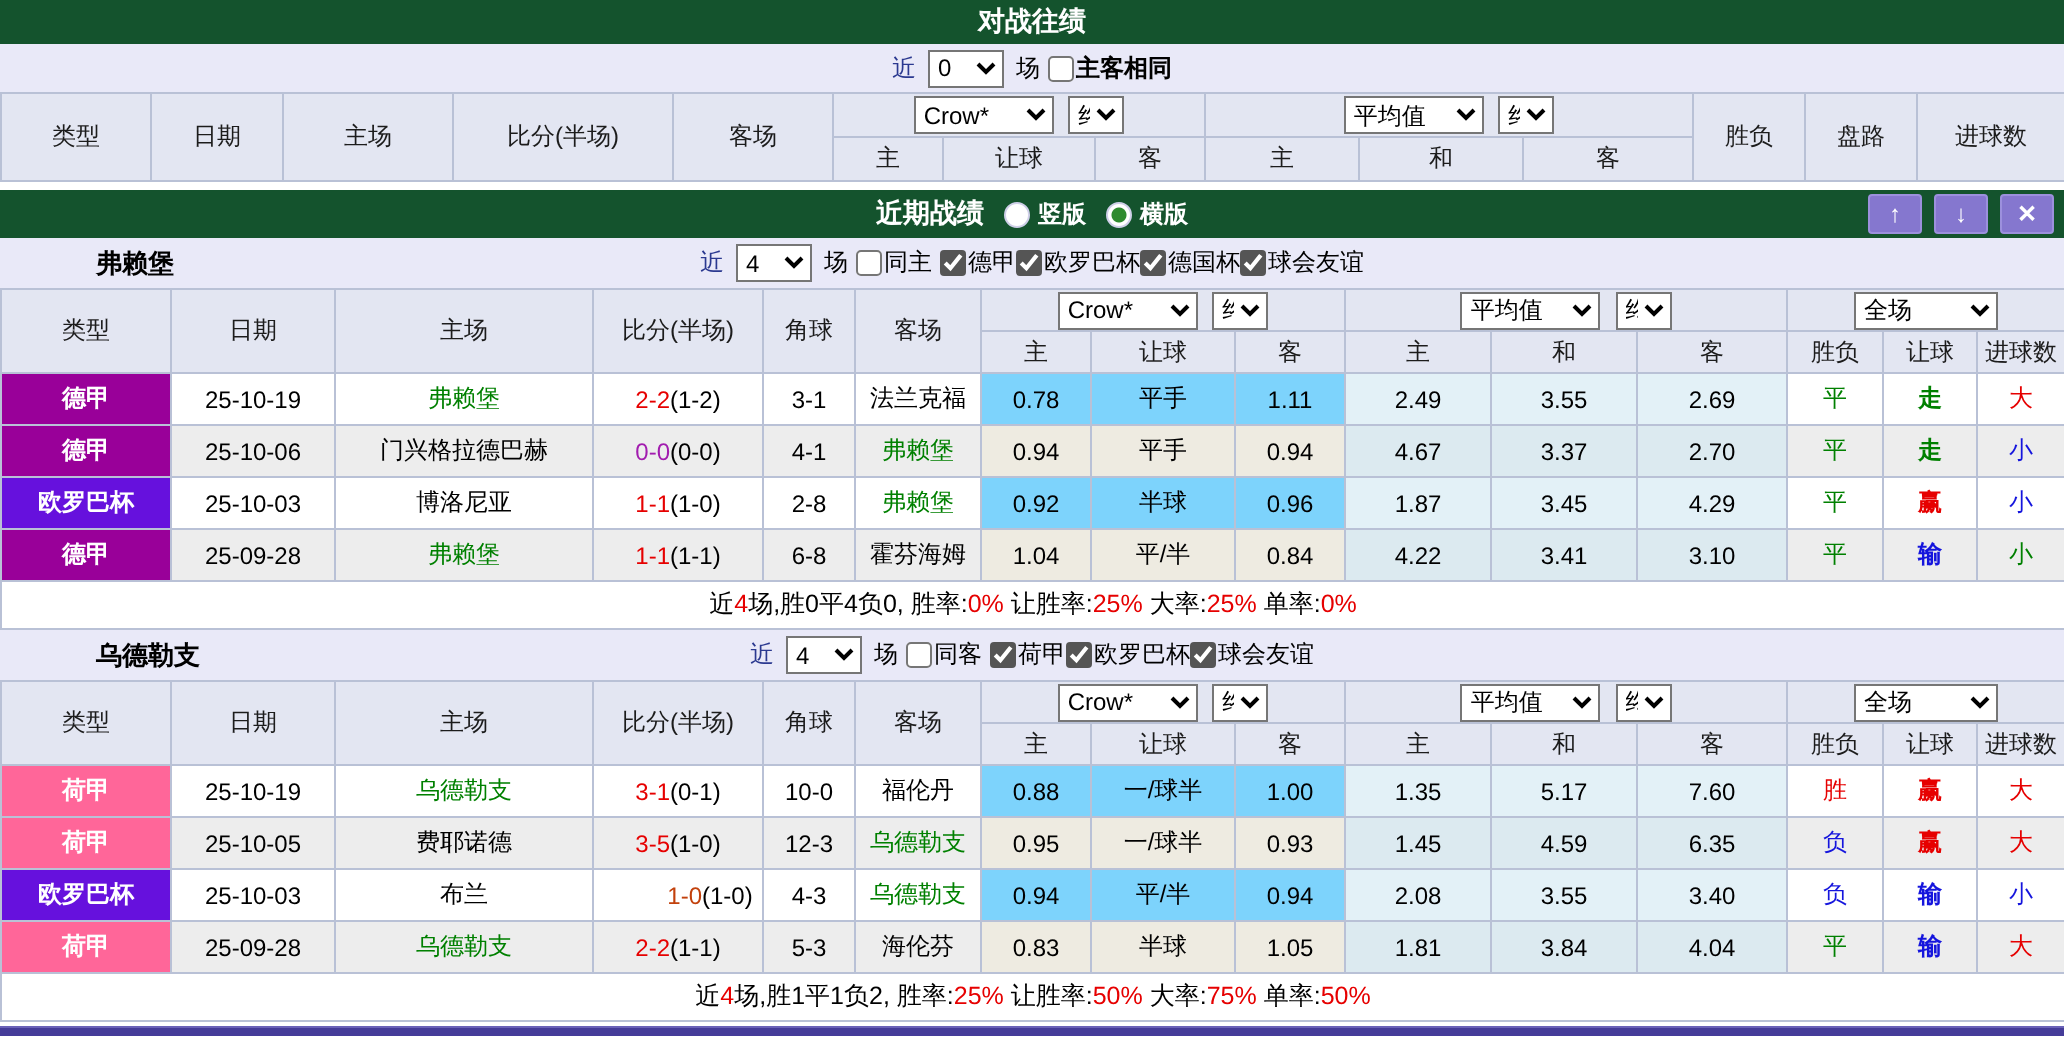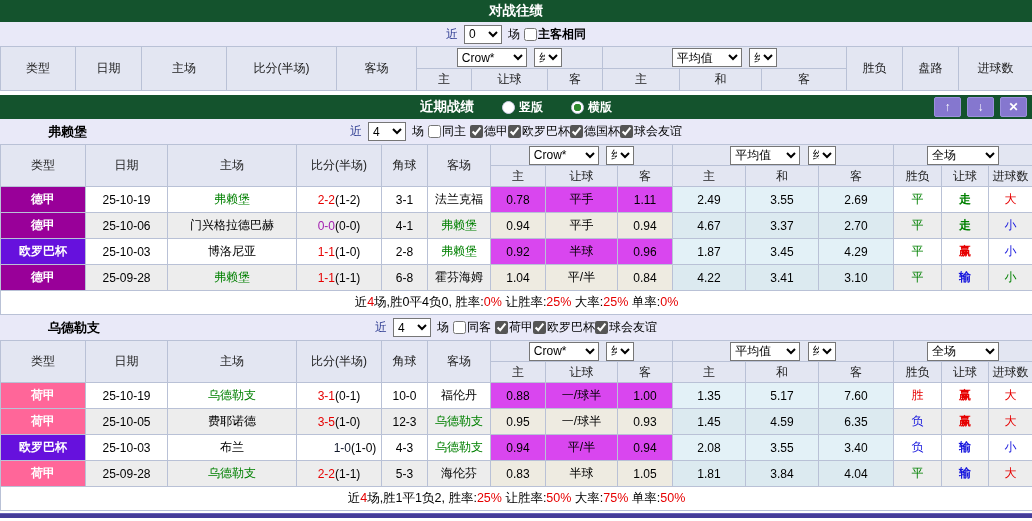--- a/index.html
+++ b/index.html
@@ -4,21 +4,21 @@
 <style>
   * { box-sizing: border-box; margin: 0; padding: 0; }
   html,body { width: 1032px; background:#fff; font-family:"Liberation Sans","DejaVu Sans",sans-serif; font-size:12px; color:#000; }
   .page { width:1032px; }
 
   
   .bar { position:relative; background:#14532d; color:#fff; height:22px;
          display:flex; align-items:center; justify-content:center; }
   .bar-title { font-weight:bold; font-size:13.5px; }
   .recent-bar { height:24px; }
-  .bar-center { display:flex; gap:28px; }
+  .bar-center { display:flex; gap:10px; }
   .radio { display:inline-flex; align-items:center; gap:4px; color:#fff; font-weight:bold; cursor:pointer; }
   .rdot { width:13px; height:13px; border-radius:50%; background:#fff; border:1px solid #cfcfe8; display:inline-block; }
   .rdot.sel { background:radial-gradient(circle,#2f8b2f 0 3.5px,#fff 4px); }
   .bar-buttons { position:absolute; right:5px; top:2px; display:flex; gap:6px; }
   .bar-buttons button { width:27px; height:20px; background:#8577cf; color:#fff; border:1px solid #9c90dd;
          border-radius:2px; font-size:12px; font-weight:bold; cursor:pointer; line-height:1; }
 
   
   .filter-row { position:relative; background:#e9e9f8; height:24px; display:flex; align-items:center;
          justify-content:center; gap:4px; }
@@ -31,21 +31,21 @@
   select { font-family:inherit; font-size:12px; height:19px; background:#fff; border:1px solid #767676; margin:0 2px; }
   .sel-sm { width:38px; } .sel-md { width:28px; } .sel-lg { width:70px; } .sel-full { width:72px; }
 
   
   table { border-collapse:collapse; table-layout:fixed; width:1032px; }
   th, td { border:1px solid #b9c1d6; text-align:center; overflow:hidden; white-space:nowrap; }
   thead th { background:#e3e6f2; color:#1c1c1c; font-weight:normal; height:21px; font-size:12px; }
   .h2h-table thead th { height:22px; }
   tbody td { height:26px; background:#fff; }
   tr.even td { background:#ededed; }
-  td.odds { background:#d946ef; }
+  td.odds { background:#7dd3fc; }
   tr.even td.odds { background:#eeebe1; }
   td.avg { background:#e3f1f7; }
   tr.even td.avg { background:#dceaf0; }
   td.badge { color:#fff; font-weight:bold; }
   .summary-row td { height:24px; background:#fff; font-size:12.5px; }
   .gap { height:4px; background:#fff; }
   .bottom-strip { height:5px; background:#453c99; margin-top:2px; border-top:1px solid #6a62b8; }
 </style>
 </head>
 <body>
@@ -392,21 +392,21 @@
               <td class="avg"><span>4.59</span></td>
               <td class="avg"><span>6.35</span></td>
               <td><span style="color: rgb(21, 21, 221);">负</span></td>
               <td><span style="color: rgb(230, 0, 0); font-weight: bold;">赢</span></td>
               <td><span style="color: rgb(230, 0, 0);">大</span></td>
             </tr>
             <tr class="odd">
               <td class="badge" style="background: rgb(102, 17, 221);"><span>欧罗巴杯</span></td>
               <td><span>25-10-03</span></td>
               <td><span>布兰</span></td>
-              <td><span style="color: #0f172a; margin-left: 32px;">1-0</span><span>(1-0)</span></td>
+              <td><span style="color: #c2410c; margin-left: 32px;">1-0</span><span>(1-0)</span></td>
               <td><span>4-3</span></td>
               <td><span style="color: rgb(0, 128, 0);">乌德勒支</span></td>
               <td class="odds"><span>0.94</span></td>
               <td class="odds"><span>平/半</span></td>
               <td class="odds"><span>0.94</span></td>
               <td class="avg"><span>2.08</span></td>
               <td class="avg"><span>3.55</span></td>
               <td class="avg"><span>3.40</span></td>
               <td><span style="color: rgb(21, 21, 221);">负</span></td>
               <td><span style="color: rgb(21, 21, 221); font-weight: bold;">输</span></td>

